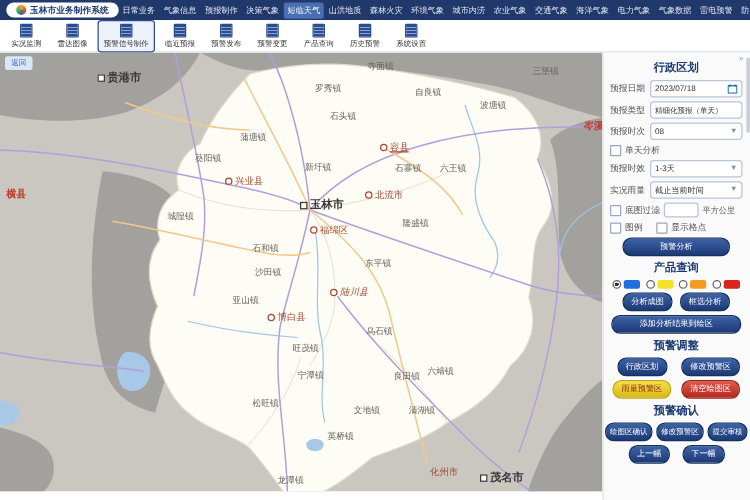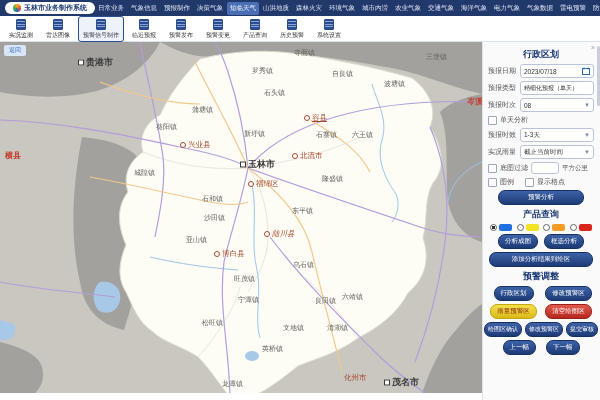--- a/index.html
+++ b/index.html
@@ -333,20 +333,21 @@
   </div>
 
   <div class="sec-title">预警调整</div>
   <div class="grid2" id="adjust-grid">
       <button class="btn">行政区划</button>
       <button class="btn">修改预警区</button>
       <button class="btn btn-yellow">雨量预警区</button>
       <button class="btn btn-red">清空绘图区</button>
     </div>
 
+  <div class="sec-title">预警确认</div>
   <div class="btn-row" id="confirm-row" style="gap:3px">
       <button class="btn" style="padding: 2px 3px; font-size: 6px;">绘图区确认</button>
       <button class="btn" style="padding: 2px 3px; font-size: 6px;">修改预警区</button>
       <button class="btn" style="padding: 2px 3px; font-size: 6px;">提交审核</button>
     </div>
   <div class="btn-row" id="pager-row" style="gap:10px">
       <button class="btn">上一幅</button>
       <button class="btn">下一幅</button>
     </div>
 </div>

